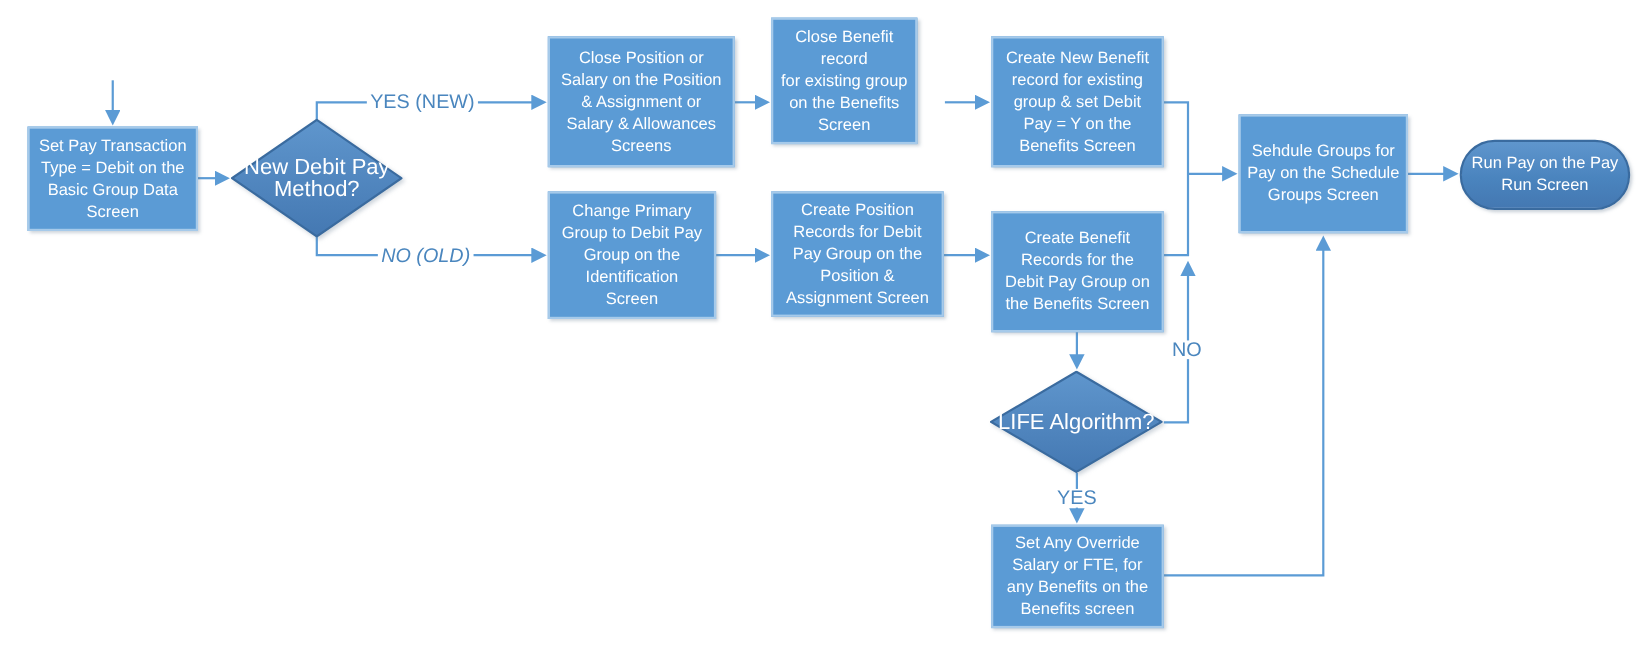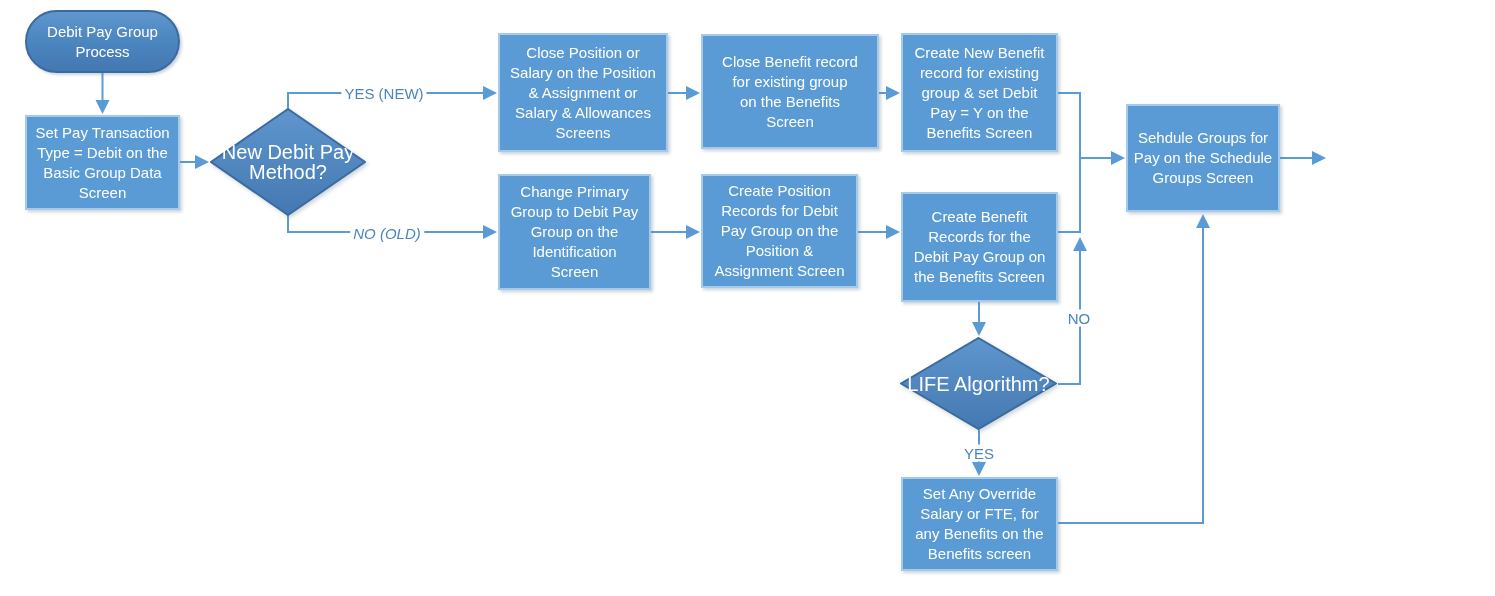--- a/index.html
+++ b/index.html
@@ -76,21 +76,21 @@
     color:var(--text);
     font-size:20px;
     line-height:20px;
     white-space:pre-line;
   }
   .edge-label{
     position:absolute;
     transform:translate(-50%,-50%);
     background:#FFFFFF;
     color:var(--edge-label);
-    font-size:15px;
+    font-size:18px;
     line-height:17px;
     padding:0 3px;
     z-index:3;
     white-space:nowrap;
   }
 </style>
 </head>
 <body>
 
 <div class="canvas">
@@ -115,43 +115,41 @@
     <path class="edge" marker-end="url(#arrow)" d="M858,232 H887"></path>
     <path class="edge" d="M1058,93 H1080 V232 H1058"></path>
     <path class="edge" marker-end="url(#arrow)" d="M1080,158 H1112"></path>
     <path class="edge" marker-end="url(#arrow)" d="M979,291 V323"></path>
     <path class="edge" marker-end="url(#arrow)" d="M1058,384 H1080 V250"></path>
     <path class="edge" marker-end="url(#arrow)" d="M979,430 V463"></path>
     <path class="edge" marker-end="url(#arrow)" d="M1058,523 H1203 V227"></path>
     <path class="edge" marker-end="url(#arrow)" d="M1280,158 H1313"></path>
   </svg>
 
-  <div class="node stadium" style="left:25px;top:10px;width:155px;height:63px;">Debit Pay Group
-Process</div>
 
   <div class="node rect" style="left:25px;top:115px;width:155px;height:95px;">Set Pay Transaction
 Type = Debit on the
 Basic Group Data
 Screen</div>
 
   <div class="decision" style="left:210px;top:108px;width:156px;height:108px;">
     <svg width="156" height="108" viewBox="0 0 156 108">
       <polygon class="decision-poly" points="78,1 155,54 78,107 1,54"></polygon>
     </svg>
     <span class="node-text">New Debit Pay
 Method?</span>
   </div>
 
   <div class="node rect" style="left:498px;top:33px;width:170px;height:119px;">Close Position or
 Salary on the Position
 &amp; Assignment or
 Salary &amp; Allowances
 Screens</div>
 
-  <div class="node rect" style="left:701px;top:34px;width:178px;height:115px;text-align:center;">Close Benefit record
+  <div class="node rect" style="left:701px;top:16px;width:133px;height:115px;text-align:center;">Close Benefit record
 for existing group
 on the Benefits
 Screen</div>
 
   <div class="node rect" style="left:901px;top:33px;width:157px;height:119px;">Create New Benefit
 record for existing
 group &amp; set Debit
 Pay = Y on the
 Benefits Screen</div>
 
@@ -181,20 +179,22 @@
 
   <div class="node rect" style="left:1126px;top:104px;width:154px;height:108px;">Sehdule Groups for
 Pay on the Schedule
 Groups Screen</div>
 
   <div class="node rect" style="left:901px;top:477px;width:157px;height:94px;">Set Any Override
 Salary or FTE, for
 any Benefits on the
 Benefits screen</div>
 
+  <div class="node stadium" style="left:1327px;top:127px;width:155px;height:64px;">Run Pay on the Pay
+Run Screen</div>
 
   <div class="edge-label" style="left:384px;top:93px;">YES (NEW)</div>
 
   <div class="edge-label" style="left:387px;top:233px;font-style:italic;">NO (OLD)</div>
 
   <div class="edge-label" style="left:1079px;top:318px;">NO</div>
 
   <div class="edge-label" style="left:979px;top:453px;">YES</div>
 
 </div>

